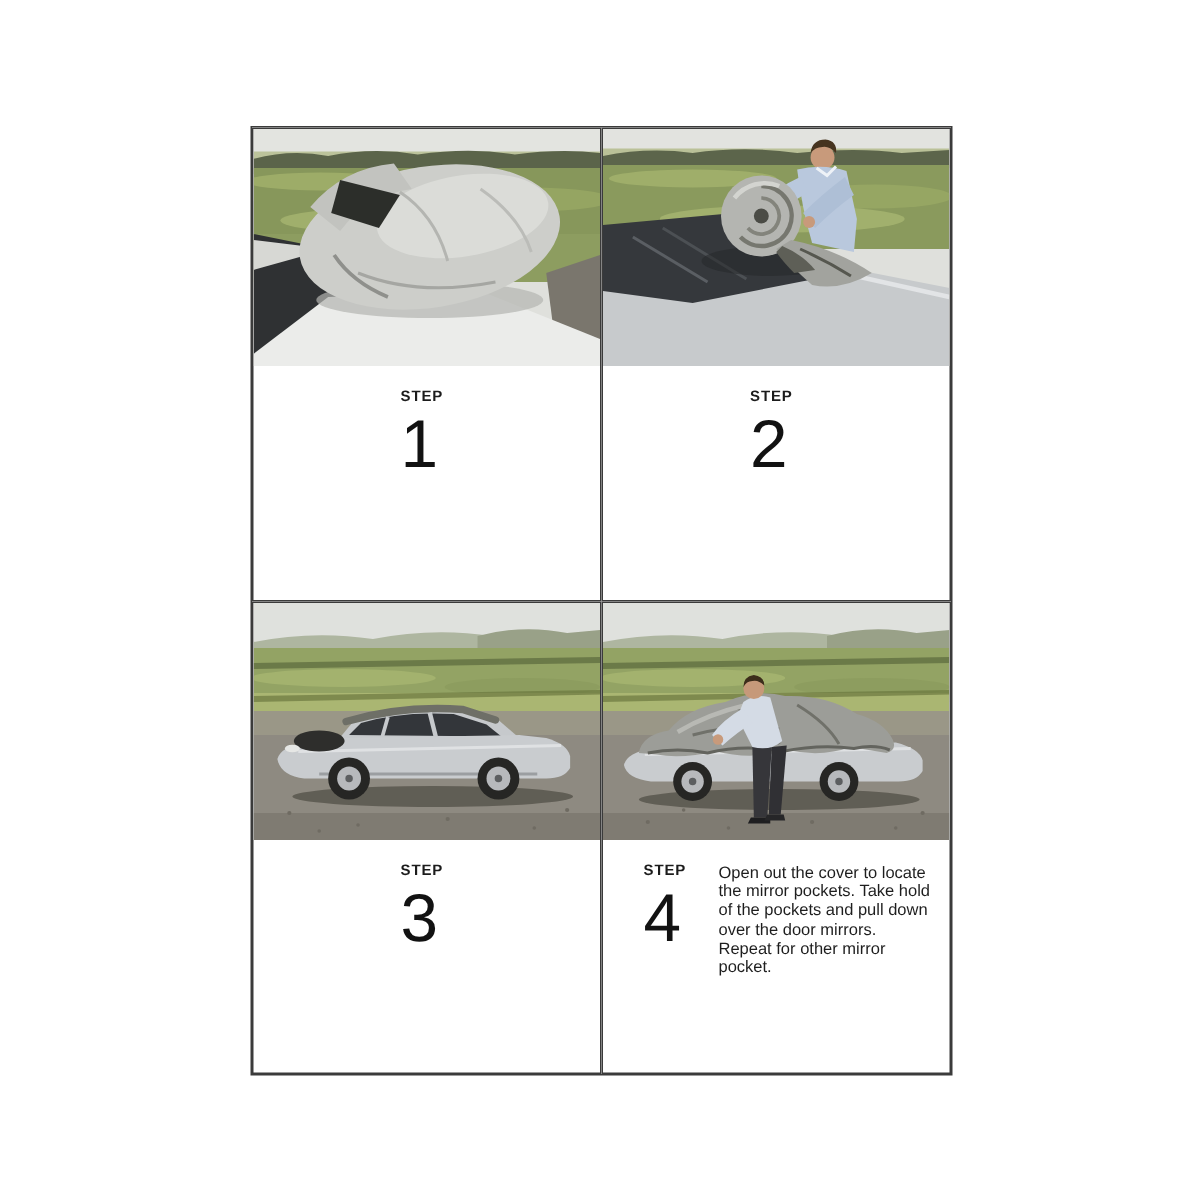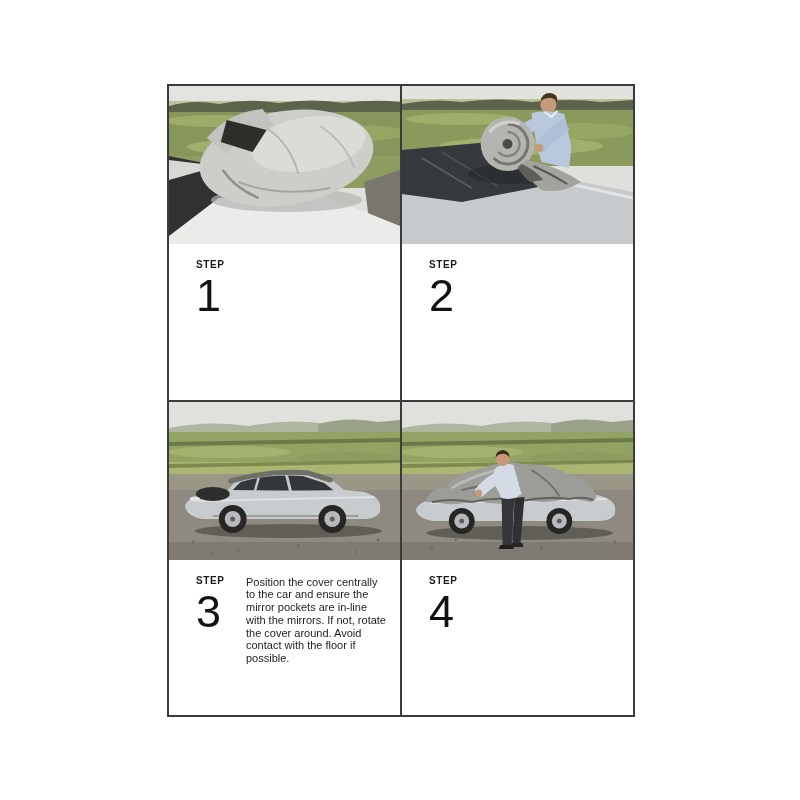--- a/index.html
+++ b/index.html
@@ -11,21 +11,21 @@
     position:absolute;left:167px;top:84px;width:468px;height:633px;
     display:grid;grid-template-columns:1fr 1fr;grid-template-rows:1fr 1fr;
     border:1px solid #3b3b3b;background:#ffffff;box-sizing:border-box;
   }
   .panel{
     border:1px solid #3b3b3b;box-sizing:border-box;
     display:flex;flex-direction:column;overflow:hidden;background:#ffffff;
   }
   .photo{flex:0 0 158px;height:158px;overflow:hidden;background:#dfe0dc;}
   .photo svg{display:block;width:100%;height:100%;}
-  .caption{flex:1;display:flex;padding:16px 12px 0 27px;}
+  .caption{flex:1;display:flex;padding:16px 12px 0 27px;justify-content:center;}
   .step-col{flex:0 0 50px;width:50px;}
   .step-label{
     font-size:10px;font-weight:700;letter-spacing:.6px;color:#1c1c1c;line-height:1;
   }
   .step-number{
     font-size:45px;font-weight:400;line-height:1.02;color:#121212;margin-top:3px;
   }
   .instruction{
     width:154px;font-size:11px;line-height:12.8px;color:#1e1e1e;
   }
@@ -163,21 +163,20 @@
             <circle cx="164" cy="117" r="8" fill="#b7b9bc"></circle>
             <circle cx="164" cy="117" r="2.5" fill="#5c5e60"></circle>
         </g>
       </svg>
     </div>
     <div class="caption">
       <div class="step-col">
         <div class="step-label">STEP</div>
         <div class="step-number">3</div>
       </div>
-      <div class="instruction">Position the cover centrally to the car and ensure the mirror pockets are in-line with the mirrors. If not, rotate the cover around. Avoid contact with the floor if possible.</div>
     </div>
   </div>
 
   <div class="panel">
     <div class="photo">
       <svg viewBox="0 0 232 158" preserveAspectRatio="none">
         <rect width="232" height="40" fill="#dfe1dd"></rect>
         <path d="M0,26 Q40,18 80,24 Q120,16 160,22 Q200,18 232,24 L232,36 L0,36 Z" fill="#aeb6a0"></path>
         <path d="M150,22 Q180,14 210,20 L232,18 L232,30 L150,30 Z" fill="#99a188"></path>
         <rect y="30" width="232" height="36" fill="#93a364"></rect>
@@ -225,16 +224,17 @@
           <circle cx="101" cy="57" r="7" fill="#c6997a"></circle>
           <path d="M94,56 Q94,49 101,48 Q108,49 108,55 Q104,51 100,52 Q96,52 94,56 Z" fill="#3c2d1b"></path>
         </g>
       </svg>
     </div>
     <div class="caption">
       <div class="step-col">
         <div class="step-label">STEP</div>
         <div class="step-number">4</div>
       </div>
+      <div class="instruction">Open out the cover to locate the mirror pockets. Take hold of the pockets and pull down over the door mirrors. Repeat for other mirror pocket.</div>
     </div>
   </div>
 
 </div>
 
 </body></html>

